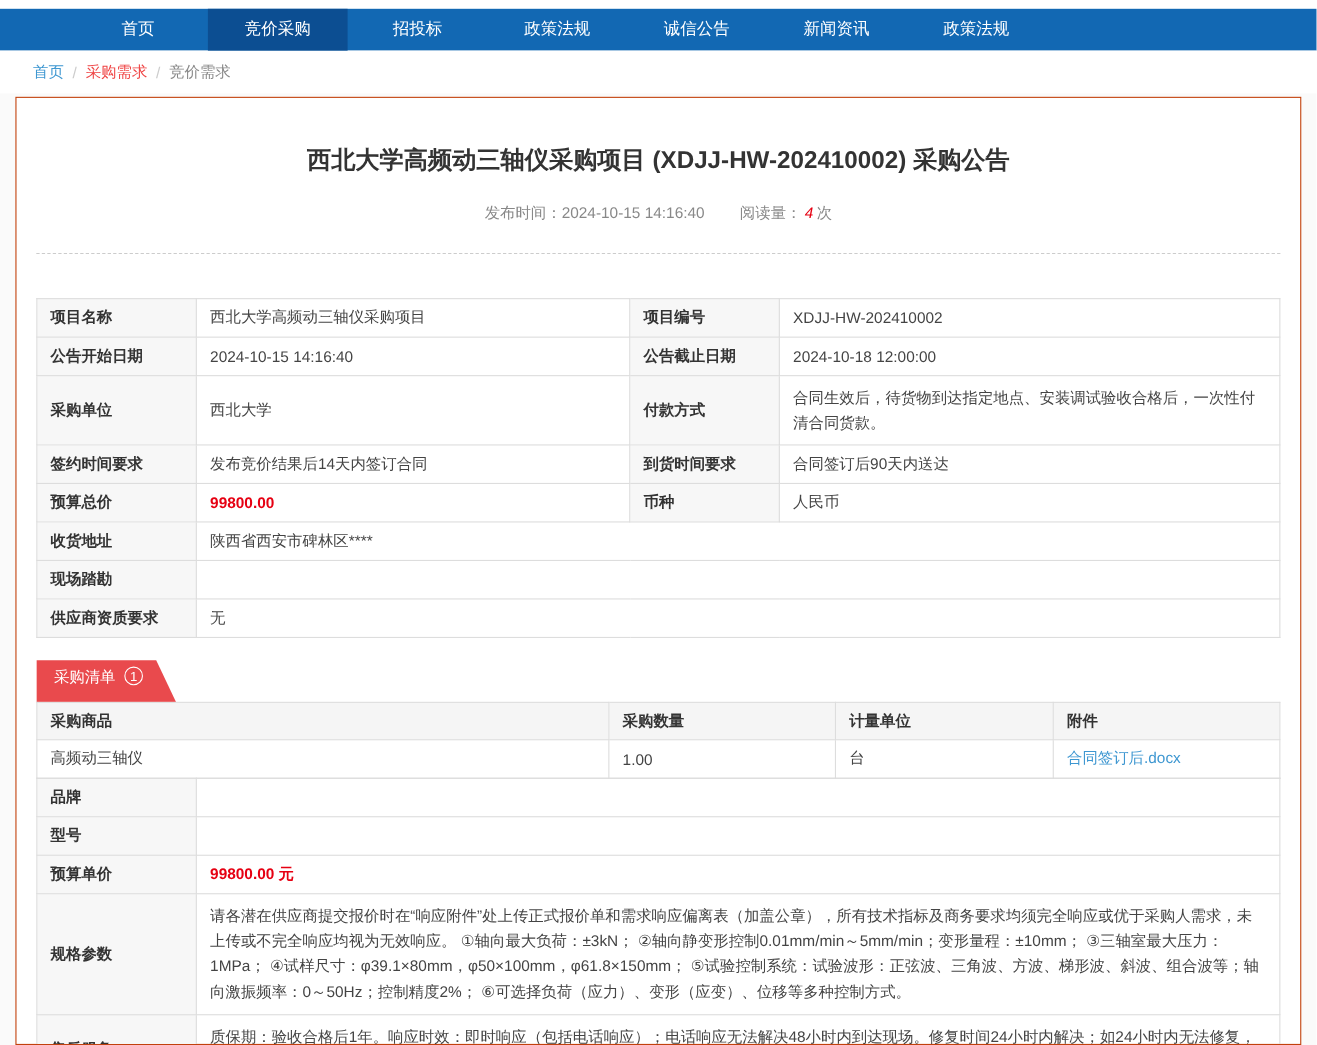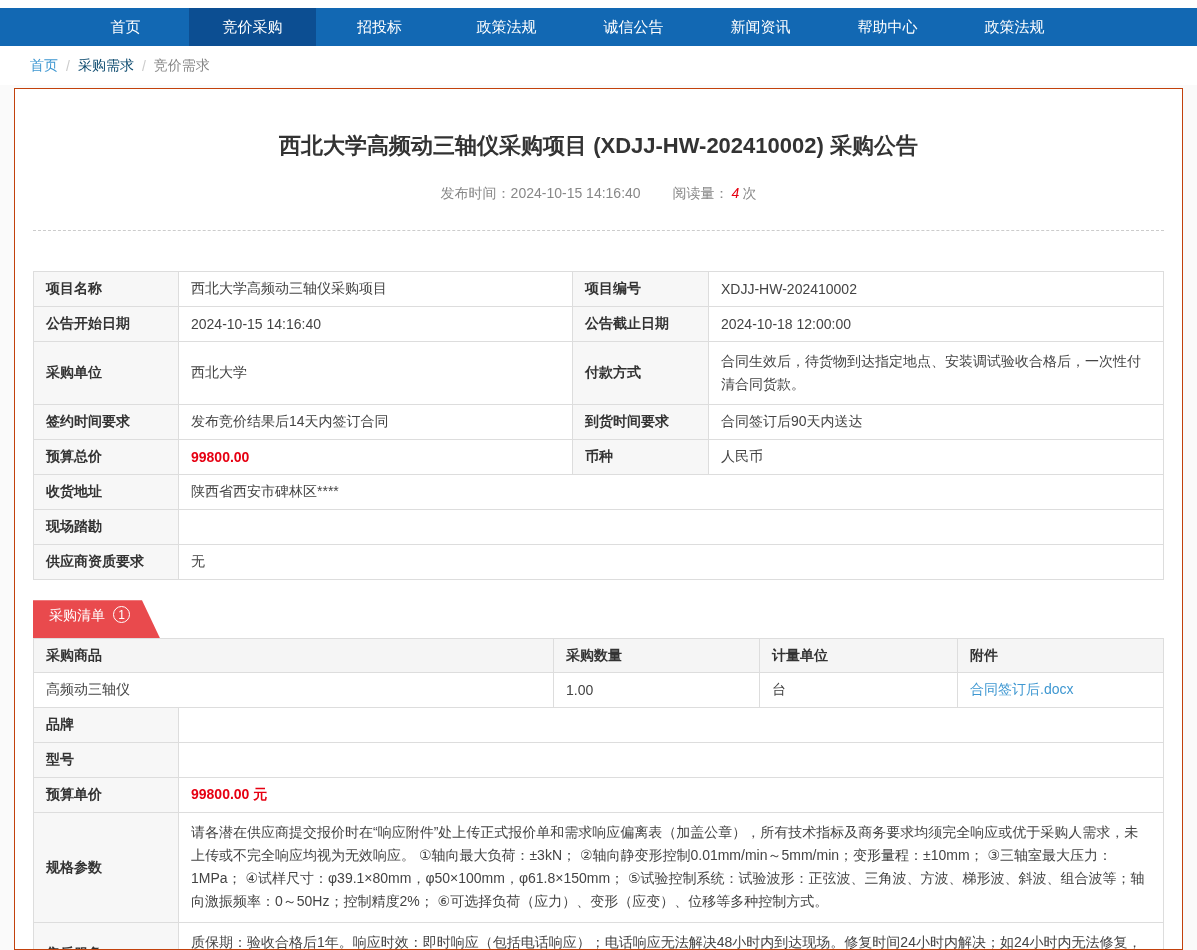--- a/index.html
+++ b/index.html
@@ -24,21 +24,21 @@
     width:127px;height:38px;line-height:38px;text-align:center;
     color:#ffffff;font-size:15px;cursor:pointer;white-space:nowrap;
   }
   .navbar li.active{background:var(--nav-active-blue);}
   .breadcrumb-bar{
     height:39px;display:flex;align-items:center;padding-left:30px;
     background:#ffffff;font-size:14px;
   }
   .crumb-sep{color:#cccccc;margin:0 8px;}
   .crumb.link{color:var(--link-blue);cursor:pointer;text-decoration:none;}
-  .crumb.link2{color:#0c4a6e;cursor:pointer;text-decoration:none;text-align:center;}
+  .crumb.link2{color:#ef4444;cursor:pointer;text-decoration:none;text-align:center;}
   .crumb.current{color:#888888;}
   .page-bg{background:#fafafa;height:865px;padding:3px 14px 0;}
   .card{
     background:#ffffff;border:1px solid #c2410c;height:100%;
     padding:0 18px;overflow:hidden;
   }
   .title{
     text-align:center;font-size:22px;font-weight:bold;color:#333;
     margin:42px 0 0;line-height:30px;
   }
@@ -81,21 +81,20 @@
 <div class="top-strip"></div>
 
 <nav class="navbar">
   <ul>
       <li>首页</li>
       <li class="active">竞价采购</li>
       <li>招投标</li>
       <li>政策法规</li>
       <li>诚信公告</li>
       <li>新闻资讯</li>
-      <li>帮助中心</li>
       <li>政策法规</li>
     </ul>
 </nav>
 
 <div class="breadcrumb-bar">
     <span class="crumb link">首页</span>
     <span class="crumb-sep">/</span>
     <span class="crumb link2">采购需求</span>
     <span class="crumb-sep">/</span>
     <span class="crumb current">竞价需求</span>

